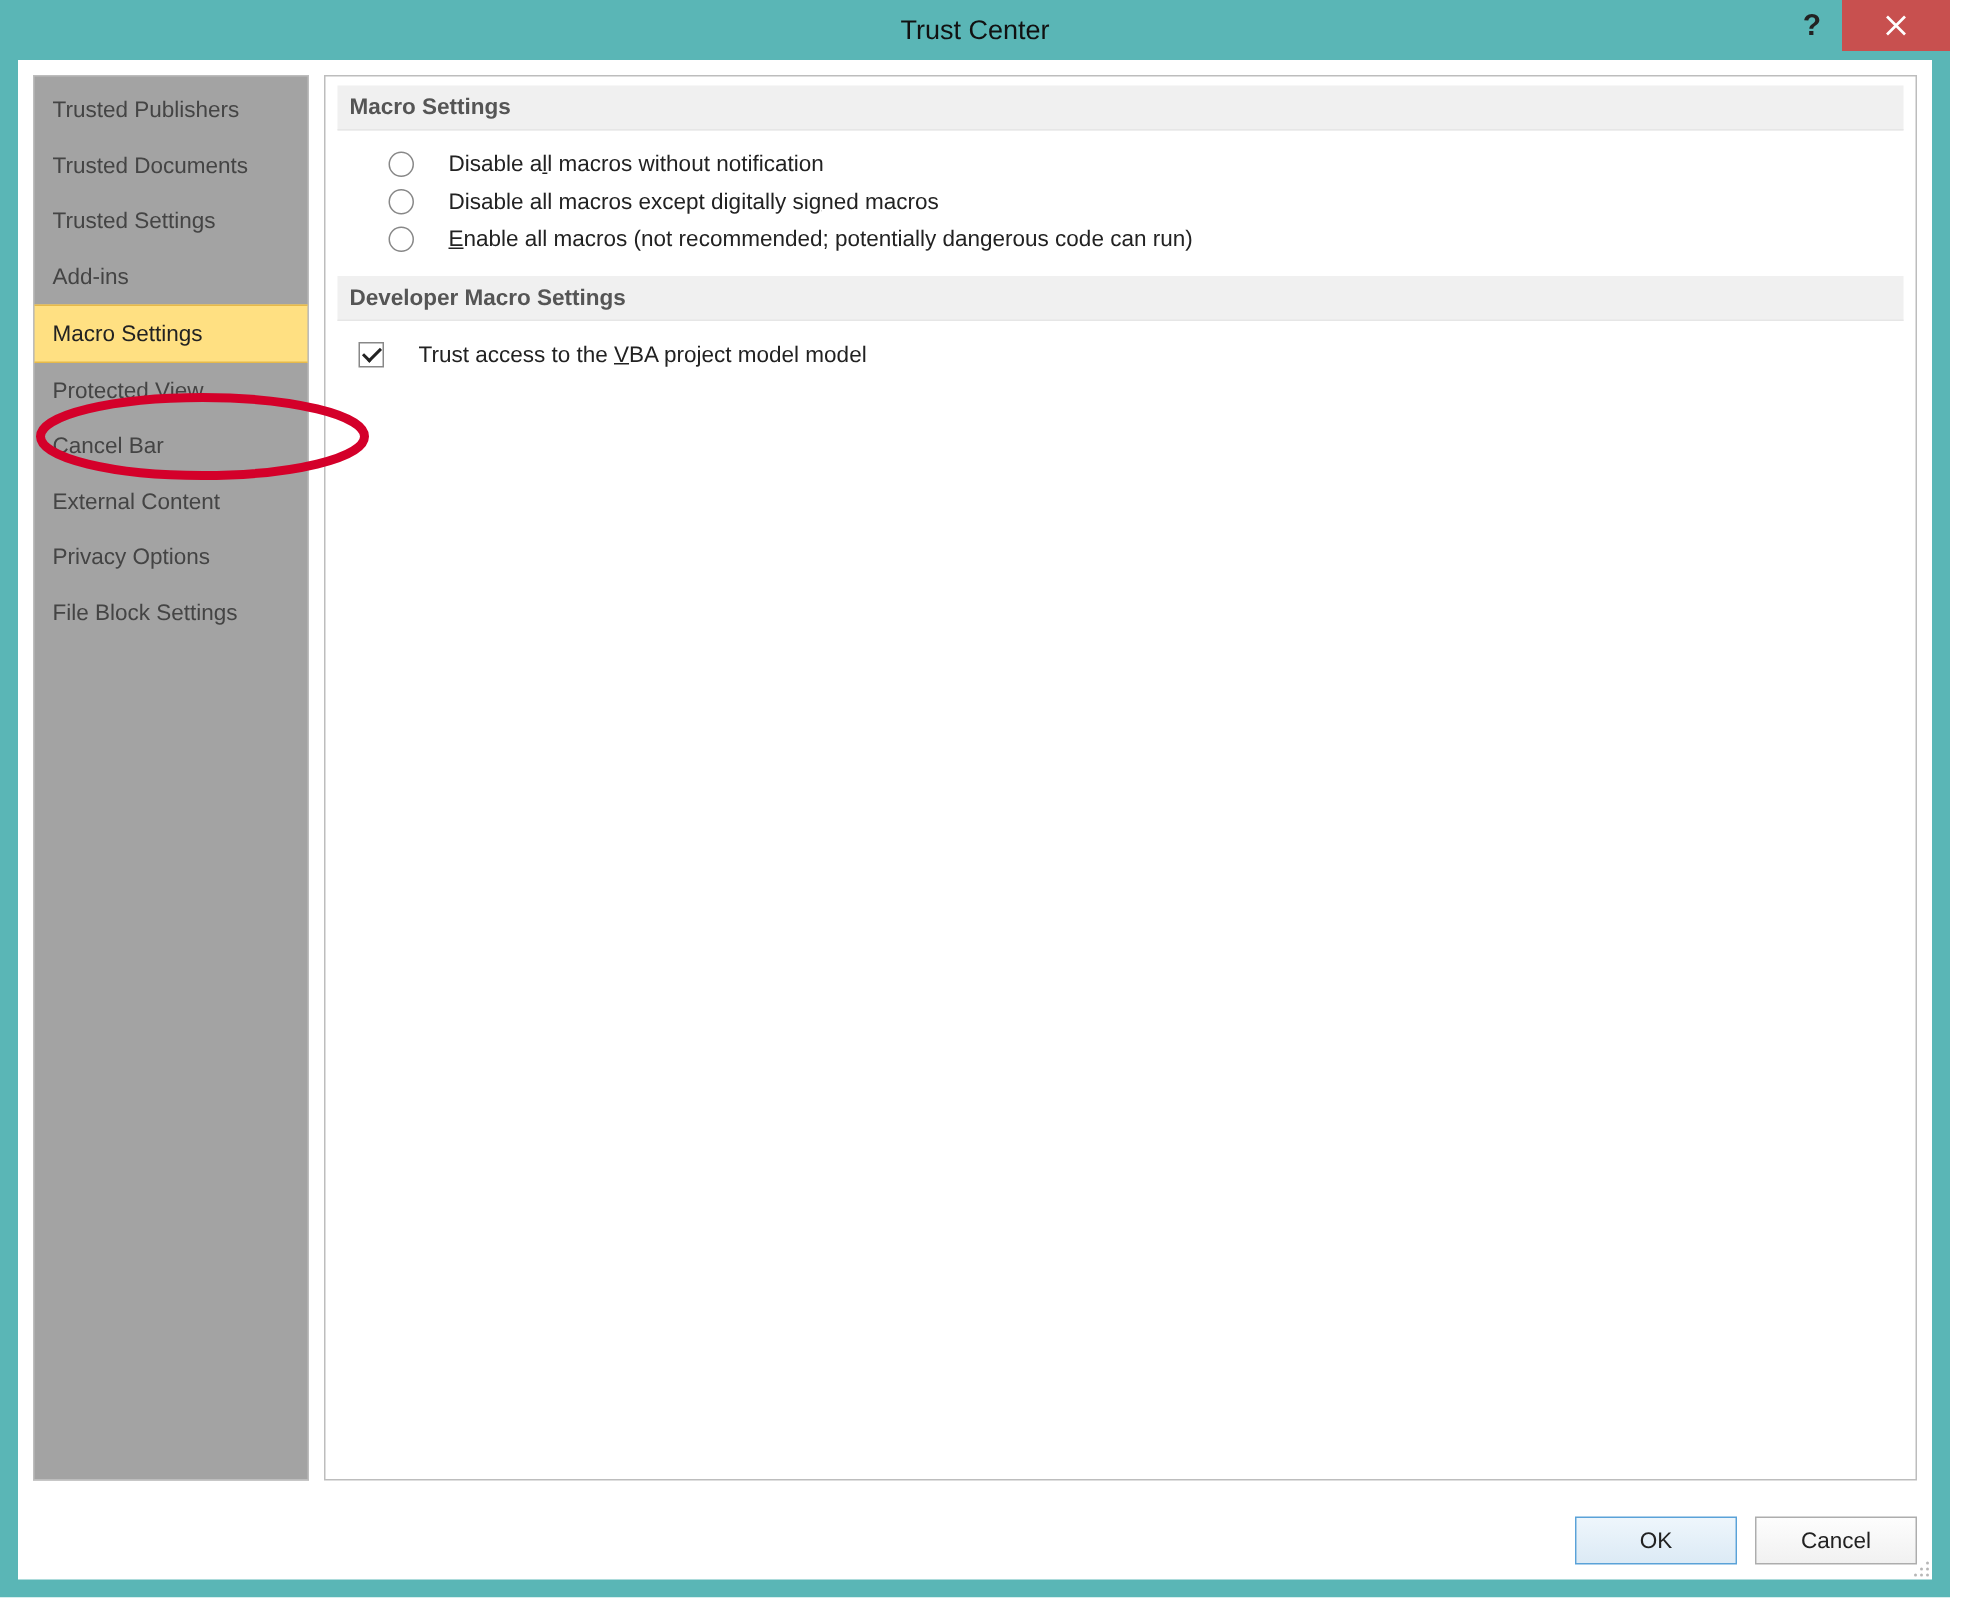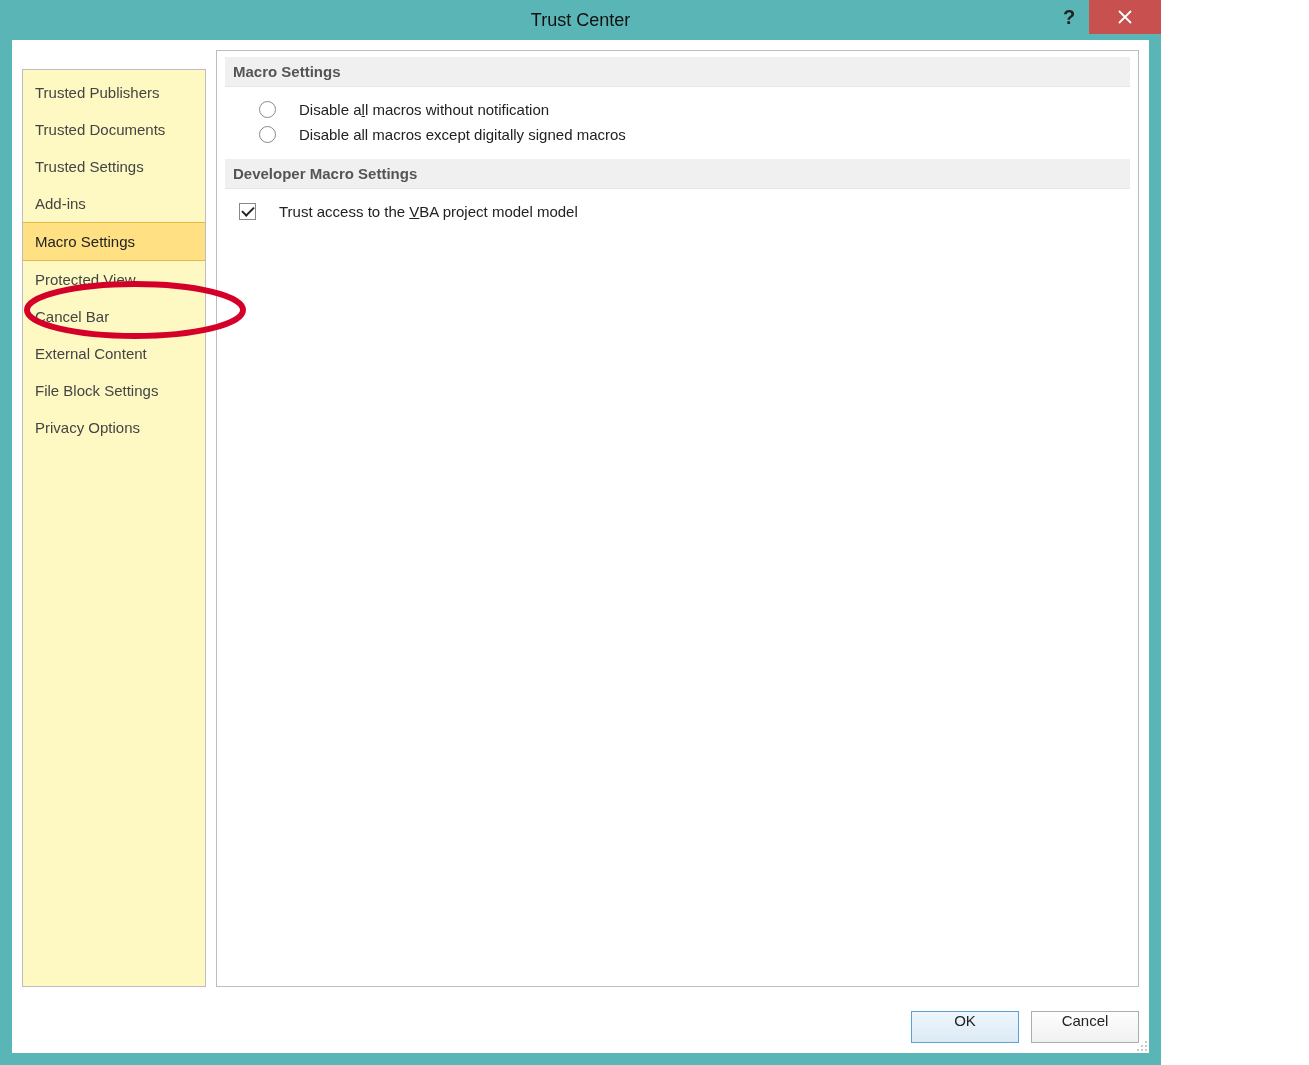--- a/index.html
+++ b/index.html
@@ -5,21 +5,21 @@
   * { box-sizing: border-box; }
   html, body {
     margin: 0; padding: 0;
     width: 1309px; height: 1065px;
     font-family: "Segoe UI", Tahoma, sans-serif;
     font-size: 15px;
     color: #333;
     background: #fff;
   }
   .window {
-    width: 1161px; height: 1065px;
+    width: 1300px; height: 1065px;
     background: #5ab6b6;
     padding: 0 12px 12px 12px;
     position: relative;
   }
   .titlebar {
     height: 40px;
     display: flex;
     align-items: center;
     justify-content: center;
     position: relative;
@@ -58,23 +58,22 @@
   }
   .body {
     display: flex;
     gap: 10px;
     height: calc(100% - 56px);
   }
   .sidebar {
     width: 184px;
     border: 1px solid #bdbdbd;
     padding-top: 4px;
-    background: #fef9c3;
-    position: relative;
-    margin-top: 19px;
+    background: #a3a3a3;
+    position: relative;
   }
   .sidebar-item {
     padding: 10px 12px;
     font-size: 15px;
     color: #444;
     cursor: pointer;
     white-space: nowrap;
   }
   .sidebar-item.selected {
     background: #ffe082;
@@ -151,21 +150,21 @@
     right: 10px; bottom: 10px;
     display: flex; gap: 12px;
     align-items: center;
   }
   .btn {
     width: 108px; height: 32px;
     border: 1px solid #adadad;
     background: linear-gradient(#fdfdfd,#f1f1f1);
     font-size: 15px;
     color: #222;
-    display: flex; justify-content: center;
+    display: flex; align-items: center; justify-content: center;
     cursor: pointer;
   }
   .btn.primary {
     border: 1px solid #5aa2d8;
     background: linear-gradient(#eef6fc,#dceaf5);
   }
   .grip {
     position: absolute;
     right: 1px; bottom: 1px;
     width: 14px; height: 14px;
@@ -196,39 +195,43 @@
           <ellipse cx="114" cy="32" rx="108" ry="26" fill="none" stroke="#d4002a" stroke-width="6"></ellipse>
         </svg>
         <div class="sidebar-item"><span>Trusted Publishers</span></div>
         <div class="sidebar-item"><span>Trusted Documents</span></div>
         <div class="sidebar-item"><span>Trusted Settings</span></div>
         <div class="sidebar-item"><span>Add-ins</span></div>
         <div class="sidebar-item selected"><span>Macro Settings</span></div>
         <div class="sidebar-item"><span>Protected View</span></div>
         <div class="sidebar-item"><span>Cancel Bar</span></div>
         <div class="sidebar-item"><span>External Content</span></div>
+        <div class="sidebar-item"><span>Privacy Options</span></div>
         <div class="sidebar-item"><span>File Block Settings</span></div>
-        <div class="sidebar-item"><span>Privacy Options</span></div>
       </div>
 
       <div class="main">
         <div class="section-header">Macro Settings</div>
         <div class="options">
 
           <label class="opt-row">
             <span class="radio"></span>
             <span class="opt-label"><span>Disable a</span><span class="u">l</span><span>l macros without notification</span></span>
           </label>
 
 
           <label class="opt-row">
             <span class="radio"></span>
             <span class="opt-label"><span>Disable all macros except digitally si</span><span class="u">g</span><span>ned macros</span></span>
           </label>
 
+          <label class="opt-row">
+            <span class="radio"></span>
+            <span class="opt-label"><span></span><span class="u">E</span><span>nable all macros (not recommended; potentially dangerous code can run)</span></span>
+          </label>
         </div>
 
         <div class="section-header">Developer Macro Settings</div>
         <div class="options" style="padding-left:14px">
           <label class="opt-row">
             <span class="checkbox checked"></span>
             <span class="opt-label"><span>Trust access to the </span><span class="u">V</span><span>BA project model model</span></span>
           </label>
         </div>
       </div>

